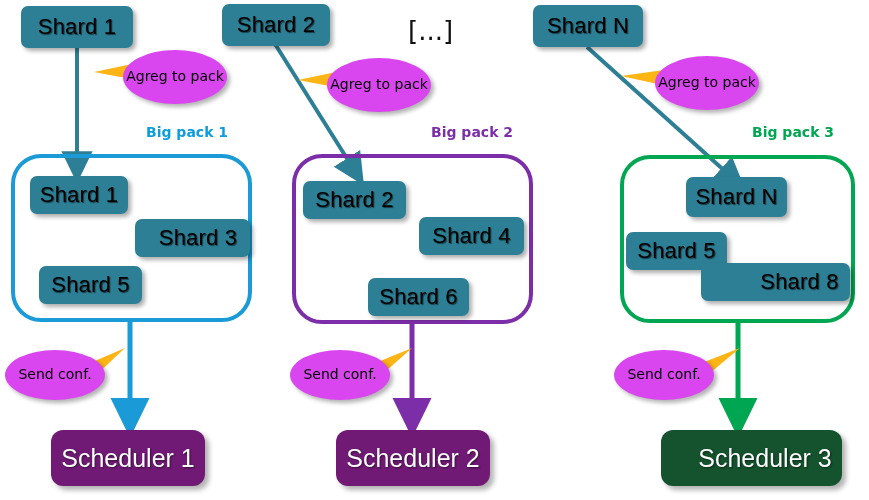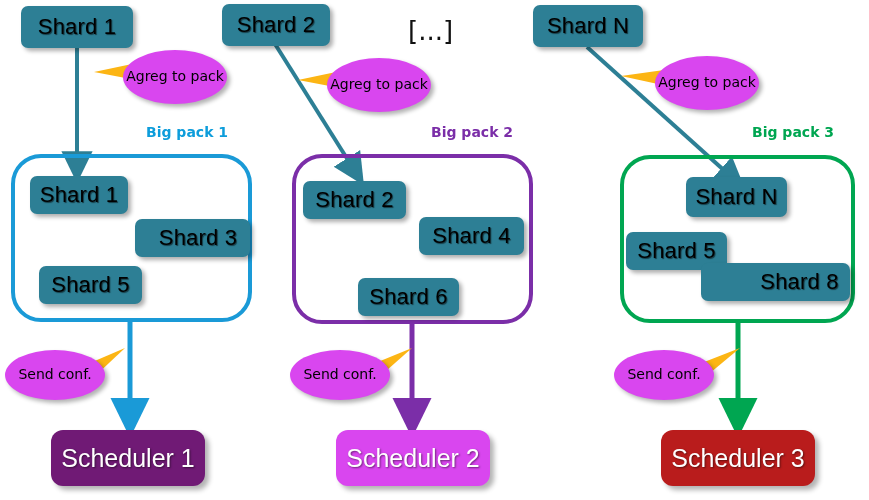--- a/index.html
+++ b/index.html
@@ -55,22 +55,22 @@
     position:absolute;
     border-radius:12px;
     display:flex;align-items:center;justify-content:center;
     color:#ffffff;
     font-size:25px;
     text-shadow:1px 1px 2px rgba(0,0,0,0.5);
     box-shadow:4px 4px 5px rgba(0,0,0,0.3);
     white-space:nowrap;
   }
   .scheduler.blue{background:#701a75;}
-  .scheduler.purple{background:#d946ef;}
-  .scheduler.green{background:#b91c1c;}
+  .scheduler.purple{background:#701a75;}
+  .scheduler.green{background:#14532d;padding-left:27px;}
 
   
   .callout{position:absolute;}
   .callout .bubble{
     position:absolute;left:0;top:0;
     background:#d946ef;
     border-radius:50%;
     display:flex;align-items:center;justify-content:center;
     text-align:center;
     color:#000;
@@ -154,21 +154,21 @@
   <div class="pack-label blue" style="left:146px;top:124px;">Big pack 1</div>
   <div class="pack blue" style="left:11px;top:154px;width:241px;height:168px;"></div>
   <div class="shard" style="left:30px;top:176px;width:98px;height:38px;">Shard 1</div>
   <div class="shard" style="left:135px;top:219px;width:104px;height:38px;padding-left:11px;">Shard 3</div>
   <div class="shard" style="left:39px;top:266px;width:103px;height:38px;">Shard 5</div>
 
   <div class="pack-label purple" style="left:431px;top:124px;">Big pack 2</div>
   <div class="pack purple" style="left:292px;top:154px;width:241px;height:170px;"></div>
   <div class="shard" style="left:303px;top:181px;width:103px;height:38px;">Shard 2</div>
   <div class="shard" style="left:419px;top:217px;width:105px;height:38px;">Shard 4</div>
-  <div class="shard" style="left:358px;top:278px;width:101px;height:38px;">Shard 6</div>
+  <div class="shard" style="left:368px;top:278px;width:101px;height:38px;">Shard 6</div>
 
   <div class="pack-label green" style="left:752px;top:124px;">Big pack 3</div>
   <div class="pack green" style="left:620px;top:155px;width:235px;height:168px;"></div>
   <div class="shard" style="left:686px;top:177px;width:101px;height:40px;">Shard N</div>
   <div class="shard" style="left:626px;top:232px;width:101px;height:38px;">Shard 5</div>
   <div class="shard" style="left:701px;top:263px;width:101px;height:38px;padding-left:48px;">Shard 8</div>
 
   <div class="callout" style="left:5px;top:344px;">
     <svg width="140" height="60">
       <path d="M78,22 L120,4 L88,34 z" fill="#fcb514"></path>

